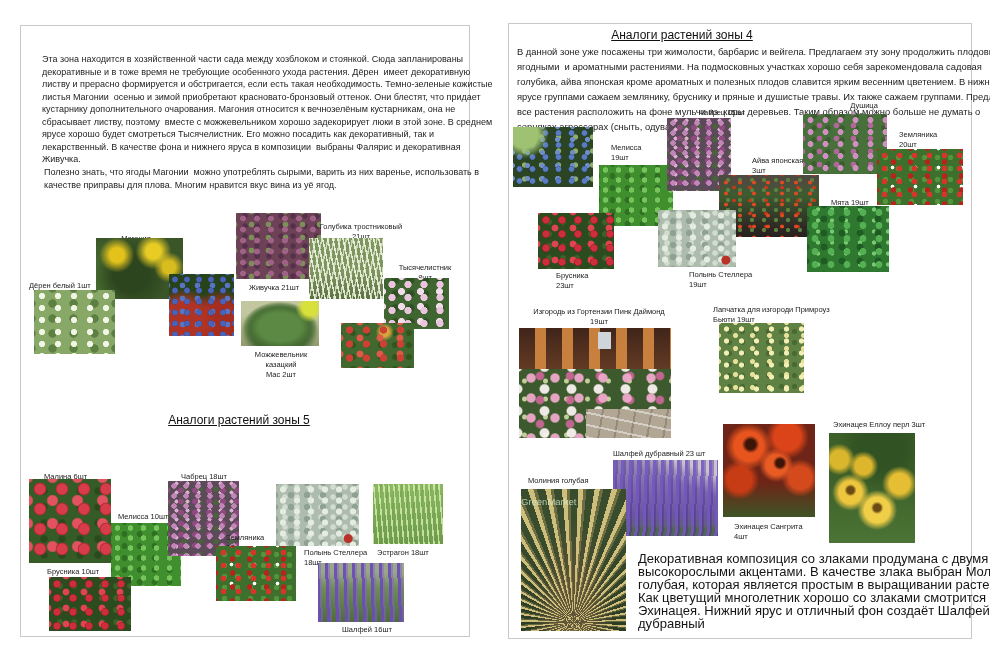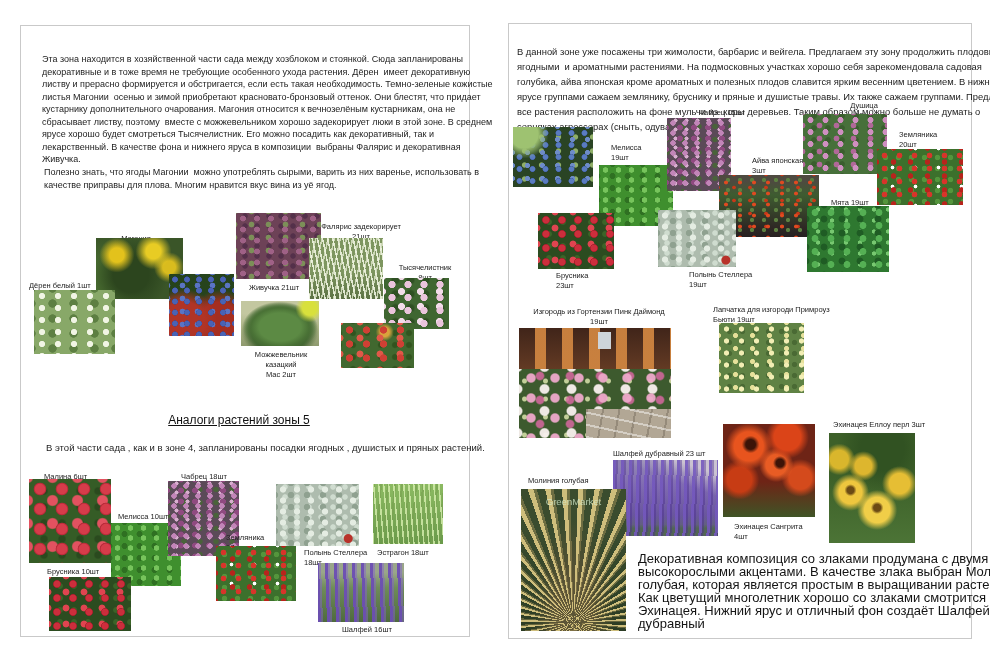--- a/index.html
+++ b/index.html
@@ -12,21 +12,21 @@
   #page-right{left:508px;top:23px;width:462px;height:614px;}
   .abs{position:absolute;}
   .ztitle{font-size:12px;text-decoration:underline;text-align:center;white-space:pre;color:#111;}
   .para{font-size:9px;line-height:12.5px;white-space:pre;color:#1c1c1c;}
   .para4{font-size:9.4px;line-height:15px;white-space:pre;color:#1c1c1c;}
   .intro{font-size:9.5px;white-space:pre;color:#1c1c1c;}
   .closing{font-size:13px;line-height:13px;white-space:pre;color:#141414;}
   .lbl{font-size:7.5px;line-height:1.3;white-space:pre-line;color:#222;}
   .lbl.c{text-align:center;}
   .ph{position:absolute;overflow:hidden;}
-  .wm{position:absolute;top:7px;left:0;right:0;text-align:center;font-size:9.5px;color:rgba(215,238,205,.75);}
+  .wm{position:absolute;top:7px;left:0;right:0;font-size:9.5px;color:rgba(215,238,205,.75);}
 
   
   .t-mahonia{background-color:#3a5528;background-image:
     radial-gradient(circle at 24% 28%,#e3c21c 0 9%,rgba(227,194,28,.7) 13%,transparent 22%),
     radial-gradient(circle at 66% 22%,#e8cc24 0 10%,transparent 24%),
     radial-gradient(circle at 84% 48%,#d9bc1e 0 8%,transparent 19%),
     radial-gradient(circle at 40% 60%,#2c451e 0 28%,transparent 58%),
     radial-gradient(circle at 12% 72%,#486b30 0 22%,transparent 52%);}
   .t-deren{background-color:#88a868;background-image:
     radial-gradient(circle,#f1f5e4 0 28%,transparent 33%),
@@ -196,36 +196,35 @@
   <div class="ph t-mahonia" style="left:75px;top:212px;width:87px;height:61px;"></div>
 
   <div class="abs lbl" style="left:8px;top:255px;">Дёрен белый 1шт</div>
   <div class="ph t-deren" style="left:13px;top:264px;width:81px;height:64px;"></div>
 
   <div class="ph t-berries" style="left:148px;top:248px;width:65px;height:62px;"></div>
 
   <div class="ph t-zhivuchka" style="left:215px;top:187px;width:85px;height:66px;"></div>
   <div class="abs lbl" style="left:228px;top:257px;">Живучка 21шт</div>
 
-  <div class="abs lbl c" style="left:298px;top:196px;width:84px;">Фалярис задекорирует
+  <div class="abs lbl c" style="left:298px;top:196px;width:84px;">Голубика тростниковый
 21шт</div>
   <div class="ph t-phalaris" style="left:288px;top:212px;width:74px;height:61px;"></div>
 
   <div class="abs lbl c" style="left:374px;top:237px;width:60px;">Тысячелистник
 8шт</div>
   <div class="ph t-yarrowpink" style="left:363px;top:252px;width:65px;height:51px;"></div>
 
   <div class="ph t-juniper" style="left:220px;top:275px;width:78px;height:45px;"></div>
   <div class="abs lbl c" style="left:219px;top:324px;width:82px;">Можжевельник казацкий
 Мас 2шт</div>
 
   <div class="ph t-yarrowred" style="left:320px;top:297px;width:73px;height:45px;"></div>
 
   <div class="abs ztitle" style="left:52px;top:387px;width:332px;">Аналоги растений зоны 5</div>
-  <div class="abs intro" style="left:25px;top:416px;">В этой части сада , как и в зоне 4, запланированы посадки ягодных , душистых и пряных растений.</div>
 
   <div class="abs lbl" style="left:23px;top:446px;">Малина 6шт</div>
   <div class="ph t-malina" style="left:8px;top:453px;width:82px;height:84px;"></div>
 
   <div class="abs lbl" style="left:97px;top:486px;">Мелисса 10шт</div>
   <div class="ph t-melissa" style="left:90px;top:497px;width:70px;height:63px;"></div>
 
   <div class="abs lbl" style="left:160px;top:446px;">Чабрец 18шт</div>
   <div class="ph t-chabrec" style="left:147px;top:455px;width:71px;height:75px;"></div>
 
@@ -242,20 +241,21 @@
 
   <div class="abs lbl" style="left:26px;top:541px;">Брусника 10шт</div>
   <div class="ph t-brusnika" style="left:28px;top:551px;width:82px;height:54px;"></div>
 
   <div class="ph t-shalfey" style="left:297px;top:537px;width:86px;height:59px;"></div>
   <div class="abs lbl" style="left:321px;top:599px;">Шалфей 16шт</div>
 </div>
 
 <div class="page" id="page-right">
 
+  <div class="abs ztitle" style="left:7px;top:4px;width:332px;">Аналоги растений зоны 4</div>
   <div class="abs para4" style="left:8px;top:20px;">В данной зоне уже посажены три жимолости, барбарис и вейгела. Предлагаем эту зону продолжить плодовыми,
 ягодными  и ароматными растениями. На подмосковных участках хорошо себя зарекомендовала садовая
 голубика, айва японская кроме ароматных и полезных плодов славится ярким весенним цветением. В нижнем
 ярусе группами сажаем землянику, бруснику и пряные и душистые травы. Их также сажаем группами. Предлагаем
 все растения расположить на фоне мульчи из  коры деревьев. Таким образом можно больше не думать о
 сорняках агрессорах (сныть, одуванчик и т.д.)</div>
 
   <div class="abs lbl" style="left:190px;top:84px;">Чабрец 15шт</div>
   <div class="abs lbl c" style="left:330px;top:77px;width:50px;">Душица
 12шт</div>

